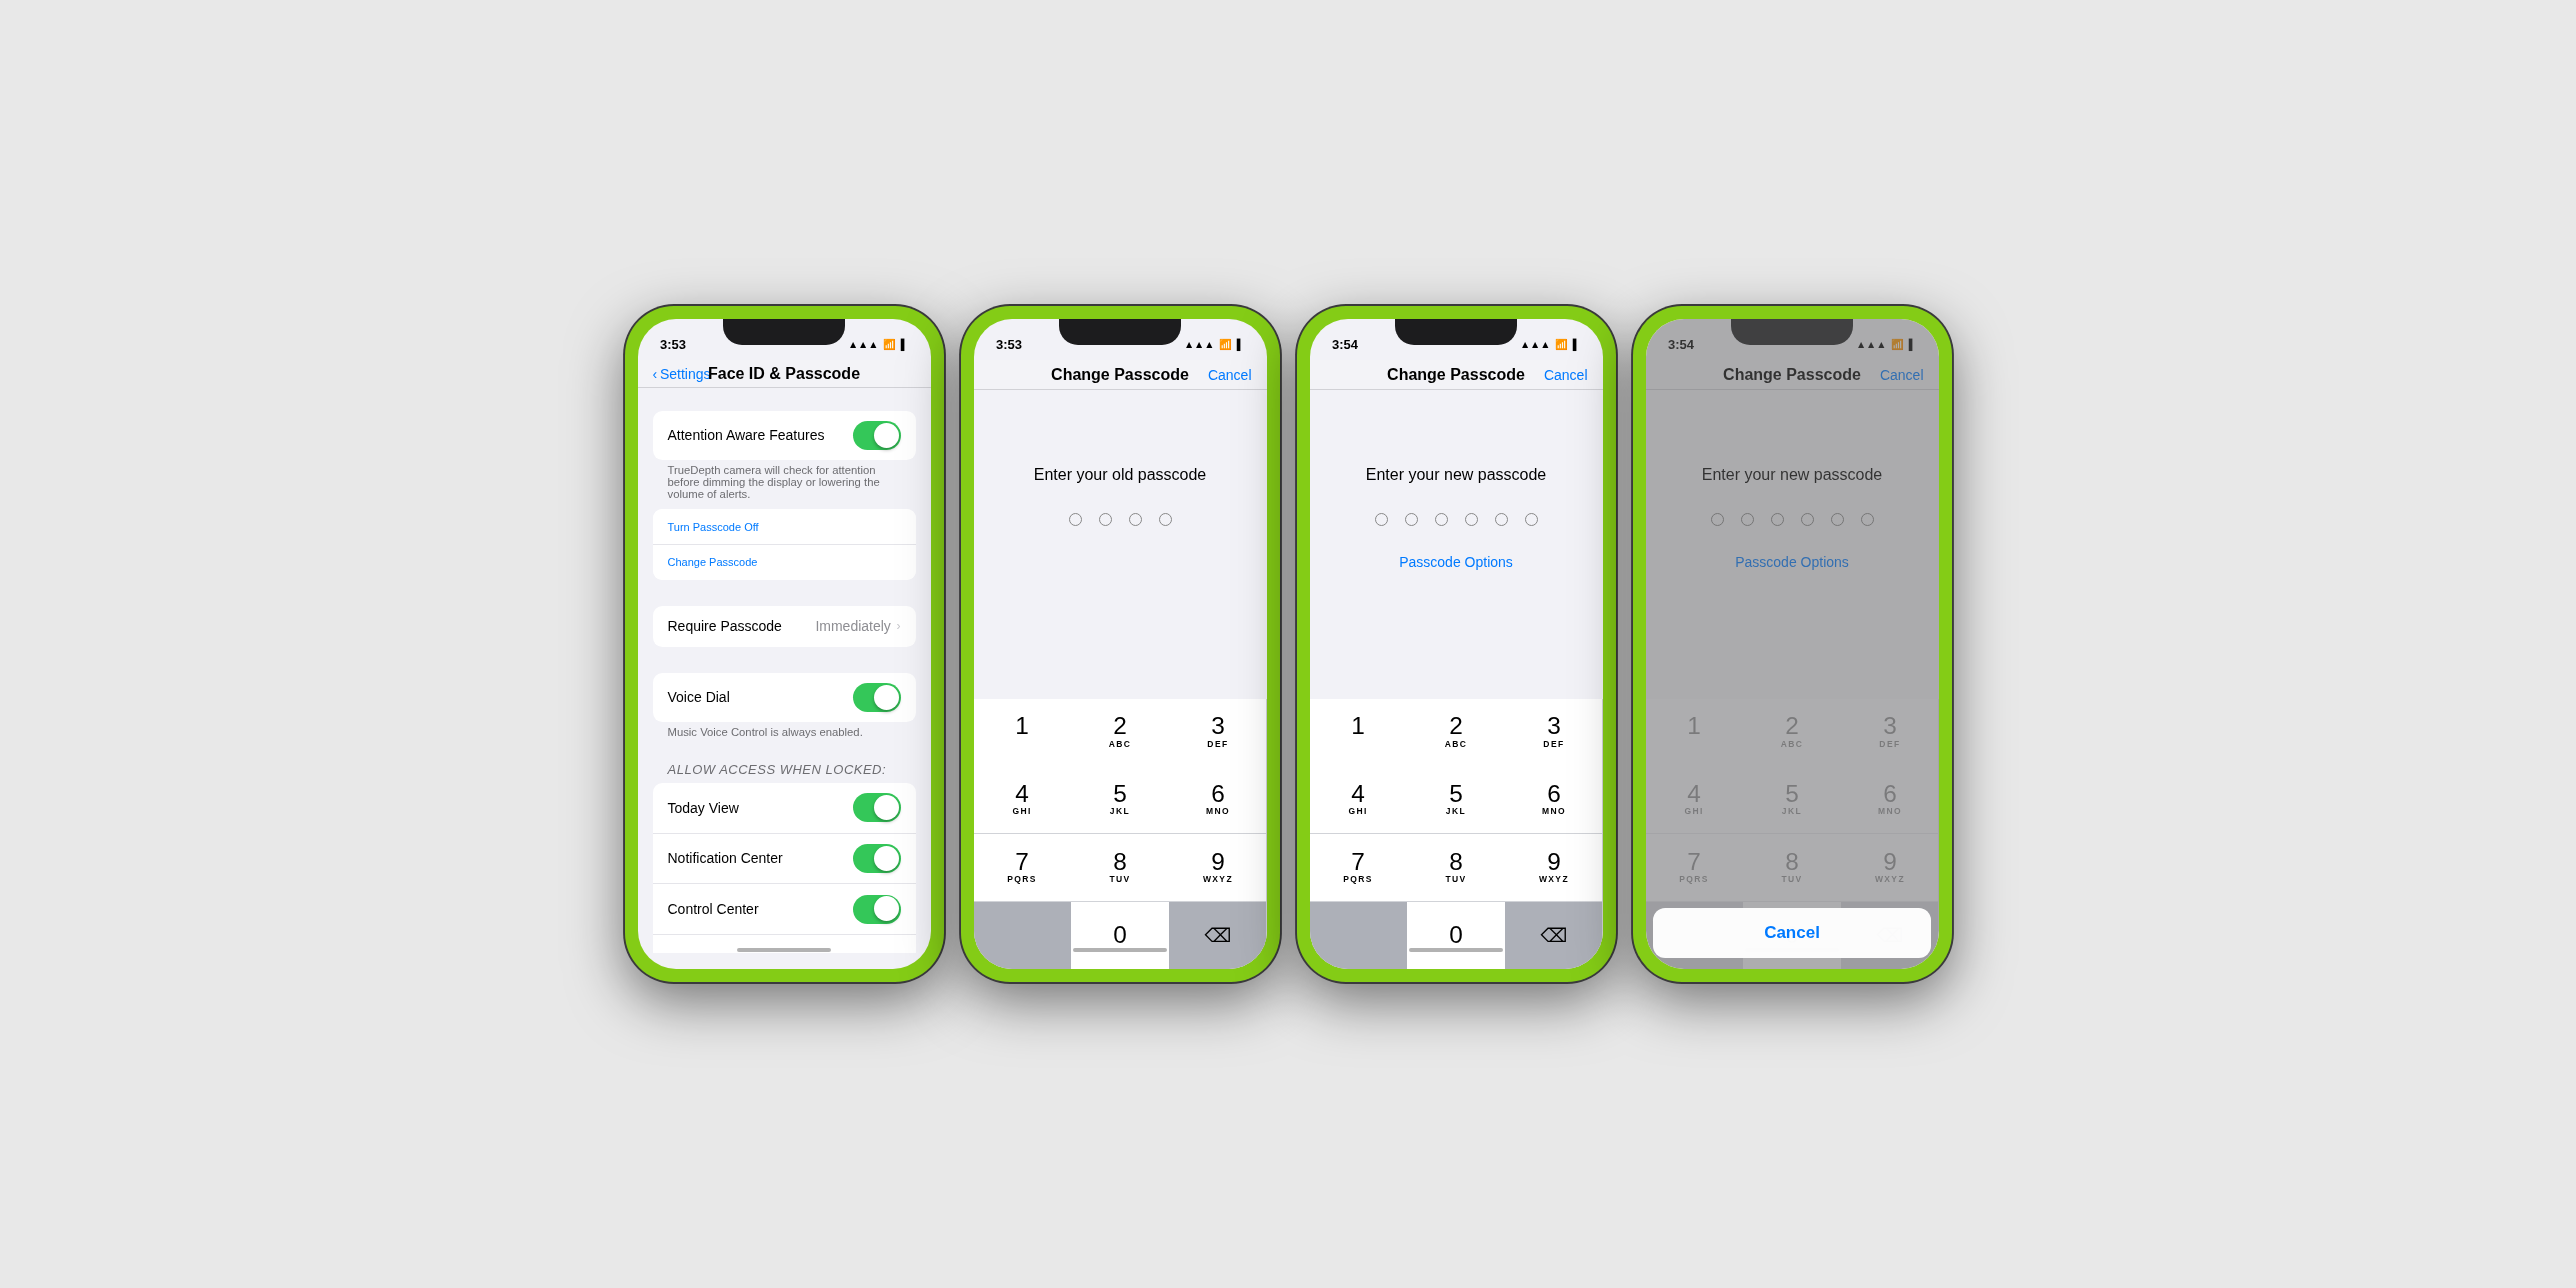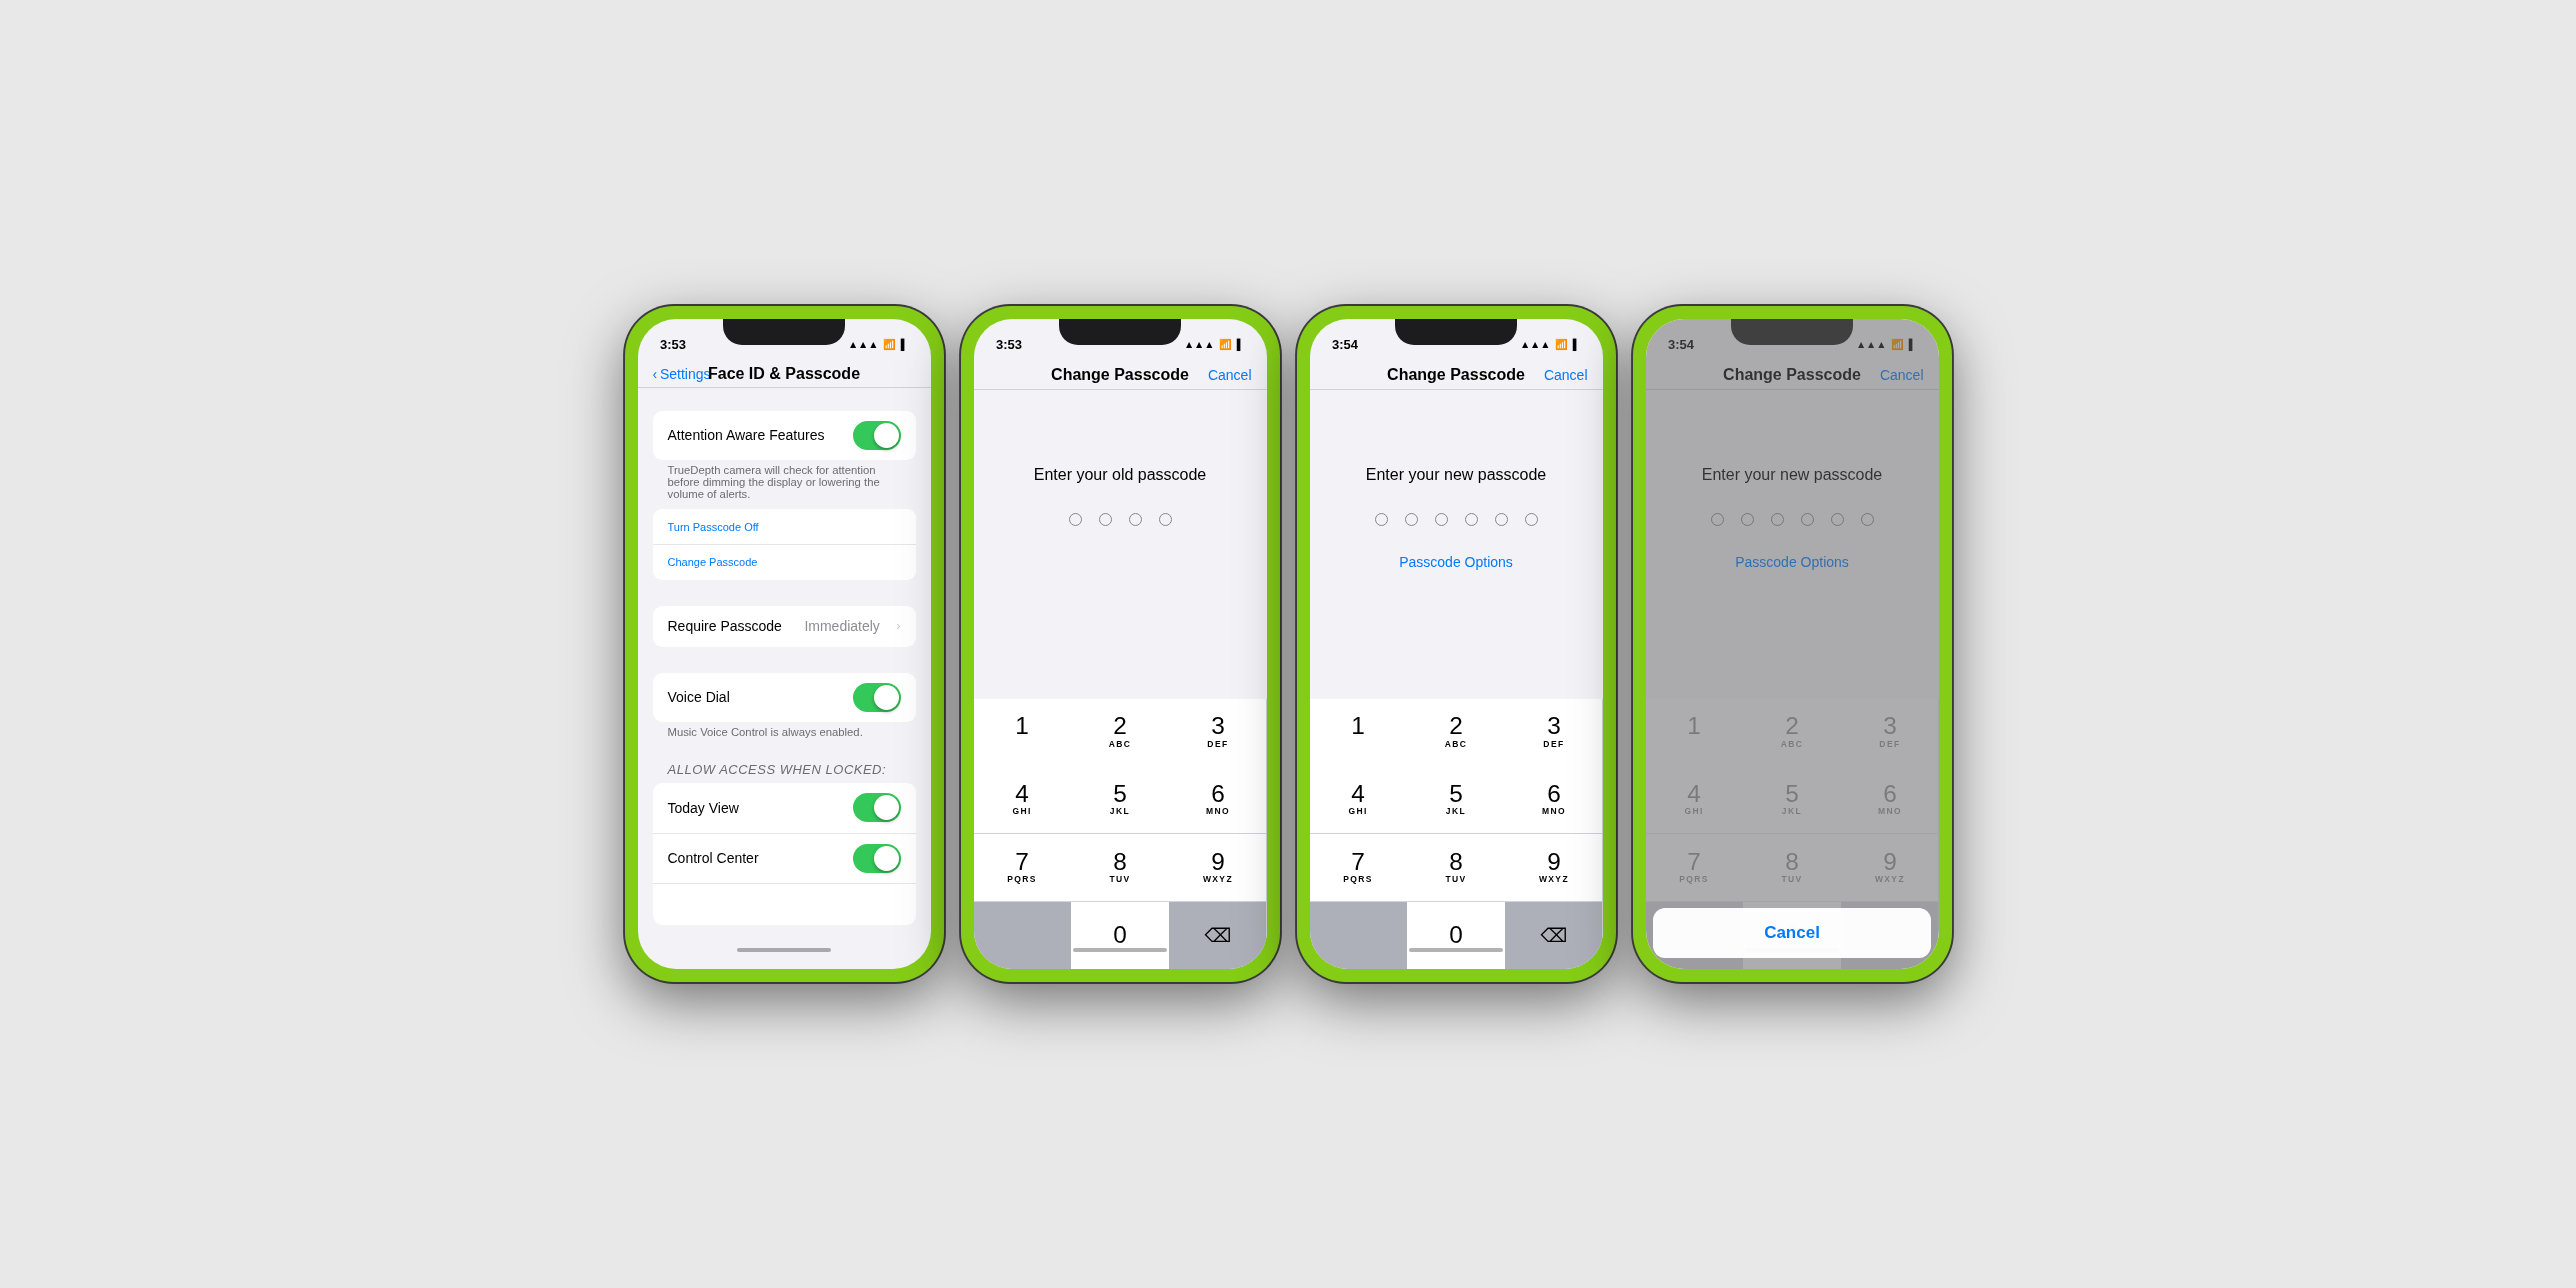--- a/index.html
+++ b/index.html
@@ -82,21 +82,20 @@
       margin: 0 15px;
       border-radius: 9.4px;
       overflow: hidden;
     }
     .settings-row {
       display: flex;
       align-items: center;
       padding: 10.3px 15px;
       border-bottom: 0.5px solid #e5e5ea;
       min-height: 41px;
-      gap: 11px;
     }
     .settings-row:last-child { border-bottom: none; }
     .settings-row-label { font-size: 14px; color: #000; flex: 1; }
     .settings-row-value { font-size: 14px; color: #8e8e93; margin-right: 5.6px; }
     .settings-row-desc { font-size: 11.3px; color: #6c6c70; padding: 3.8px 15px 9.4px; margin: 0 15px; }
     .toggle {
       width: 48px;
       height: 29px;
       background: #34c759;
       border-radius: 15px;
@@ -283,20 +282,24 @@
           <div class="settings-row-desc">Music Voice Control is always enabled.</div>
         </div>
 
         <div class="section-header">ALLOW ACCESS WHEN LOCKED:</div>
         <div class="settings-group">
           <div class="settings-row">
             <span class="settings-row-label">Today View</span>
             <div class="toggle"></div>
           </div>
           <div class="settings-row">
+            <span class="settings-row-label">Notification Center</span>
+            <div class="toggle"></div>
+          </div>
+          <div class="settings-row">
             <span class="settings-row-label">Control Center</span>
             <div class="toggle"></div>
           </div>
           <div class="settings-row">
             
             
           </div>
 
         </div>
       </div>

